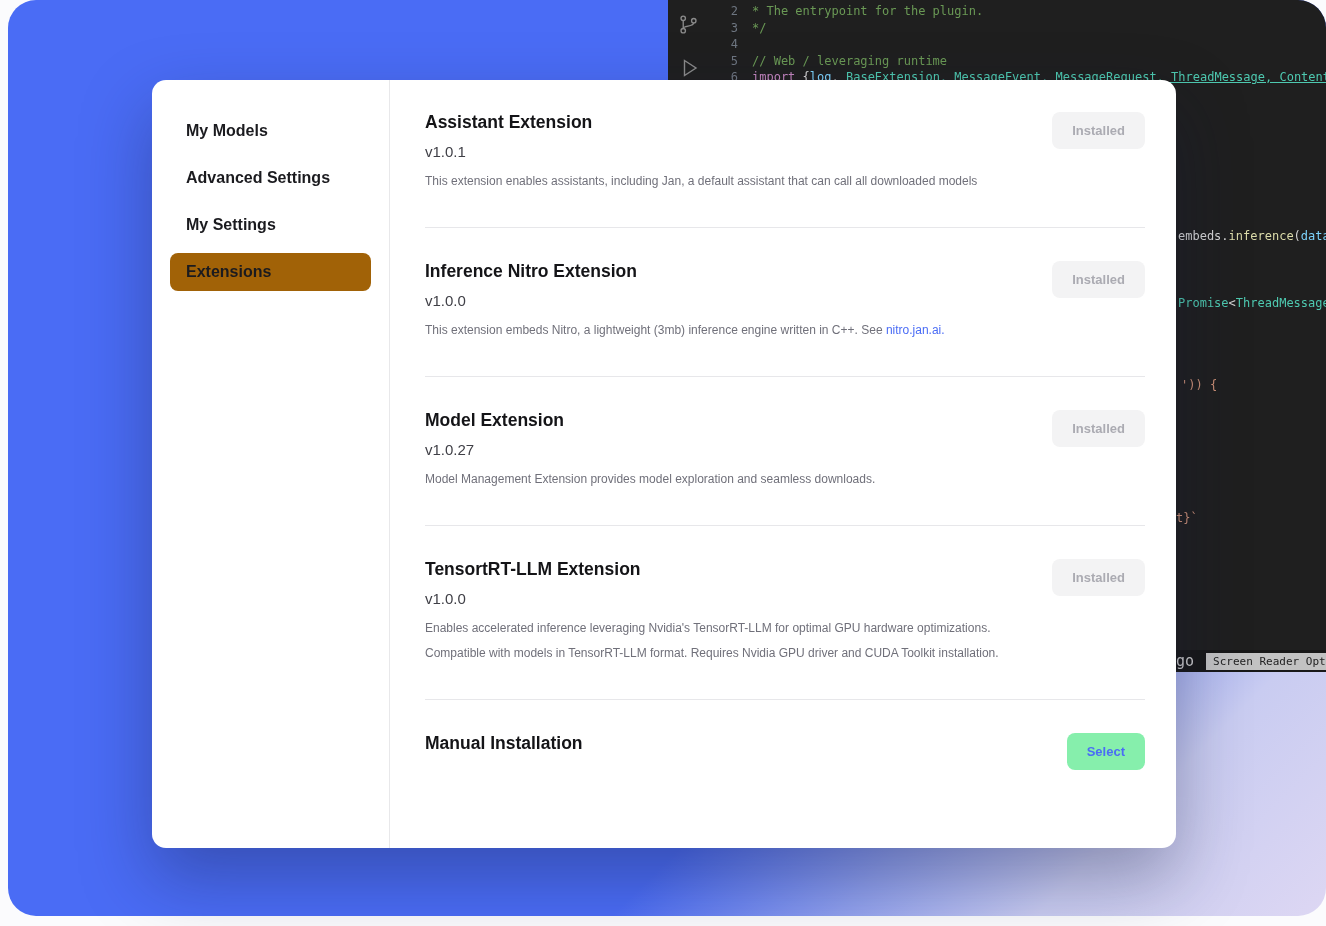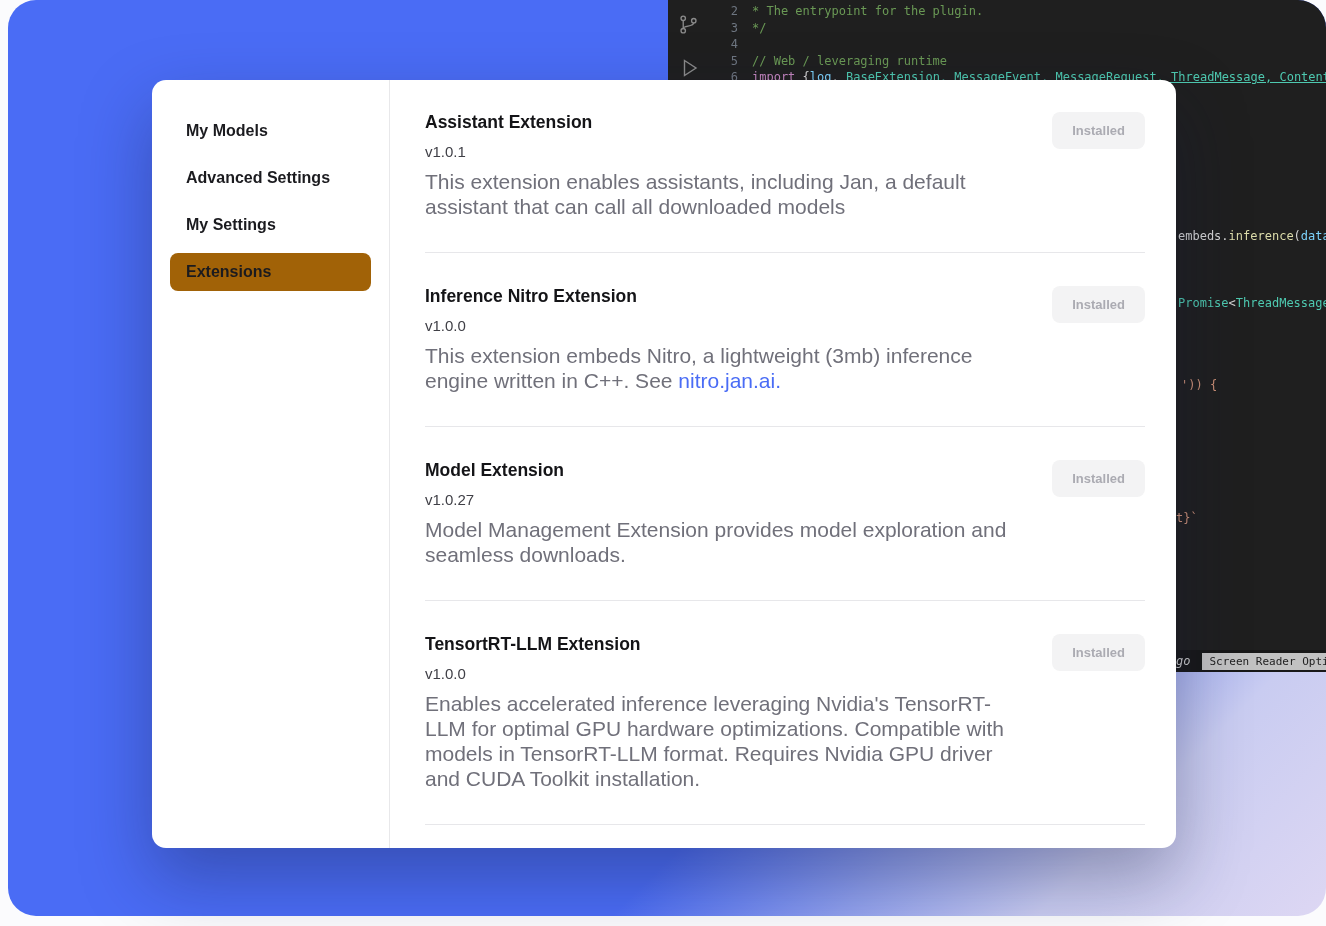--- a/index.html
+++ b/index.html
@@ -36,21 +36,21 @@
   .tok-var { color:#7dd3fc; }
   .tok-punct { color:#d4d4d4; }
   .tok-type { color:#4ec9b0; text-decoration:underline; }
   .tok-fn { color:#dcdcaa; }
   .tok-str { color:#ce9178; }
   .frag { position:absolute; white-space:pre; }
   .status-row {
     position:absolute; left:0; right:0; bottom:0; height:22px;
     background:#181818; display:flex; align-items:center;
   }
-  .status-left { margin-left:508px; color:#cccccc; font-size:12px;font-style:italic; }
+  .status-left { margin-left:508px; color:#cccccc; font-size:15px; }
   .status-chip {
     margin-left:12px; background:#c2c2c2; color:#222;
     font-size:11px; padding:2px 7px; white-space:nowrap;
   }
 
   
   .modal {
     position:absolute; left:152px; top:80px; width:1024px; height:768px;
     background:#ffffff; border-radius:14px;
     box-shadow:0 30px 70px rgba(20,25,60,.35);
@@ -73,21 +73,21 @@
   .row {
     display:flex; justify-content:space-between; align-items:flex-start;
     padding:33px 0; border-bottom:1px solid #e7e7ea;
   }
   .row:first-child { padding-top:30px; }
   .row:last-child { border-bottom:none; }
   .info { max-width:585px; }
   .title-line { display:flex; align-items:baseline; gap:10px;flex-direction:column; }
   .ext-name { font-size:17.5px; font-weight:700; color:#141417; }
   .ext-version { font-size:15px; font-weight:400; color:#3f3f46; }
-  .ext-desc { margin-top:9px; font-size:21px; color:#70707a; line-height:25px; }
+  .ext-desc { margin-top:9px; font-size:12px; color:#70707a; line-height:25px; }
   .ext-link { color:#4a6cf5; cursor:pointer; }
   .btn {
     border:none; border-radius:8px;
     padding:11px 20px; font-size:13px; font-weight:600;
     font-family:inherit; flex:0 0 auto;
   }
   .btn-installed { background:#f3f3f4; color:#ababb2; cursor:default; }
   .btn-select { background:#86efac; color:#4a6cf5; cursor:pointer; }
 </style>
 </head>

